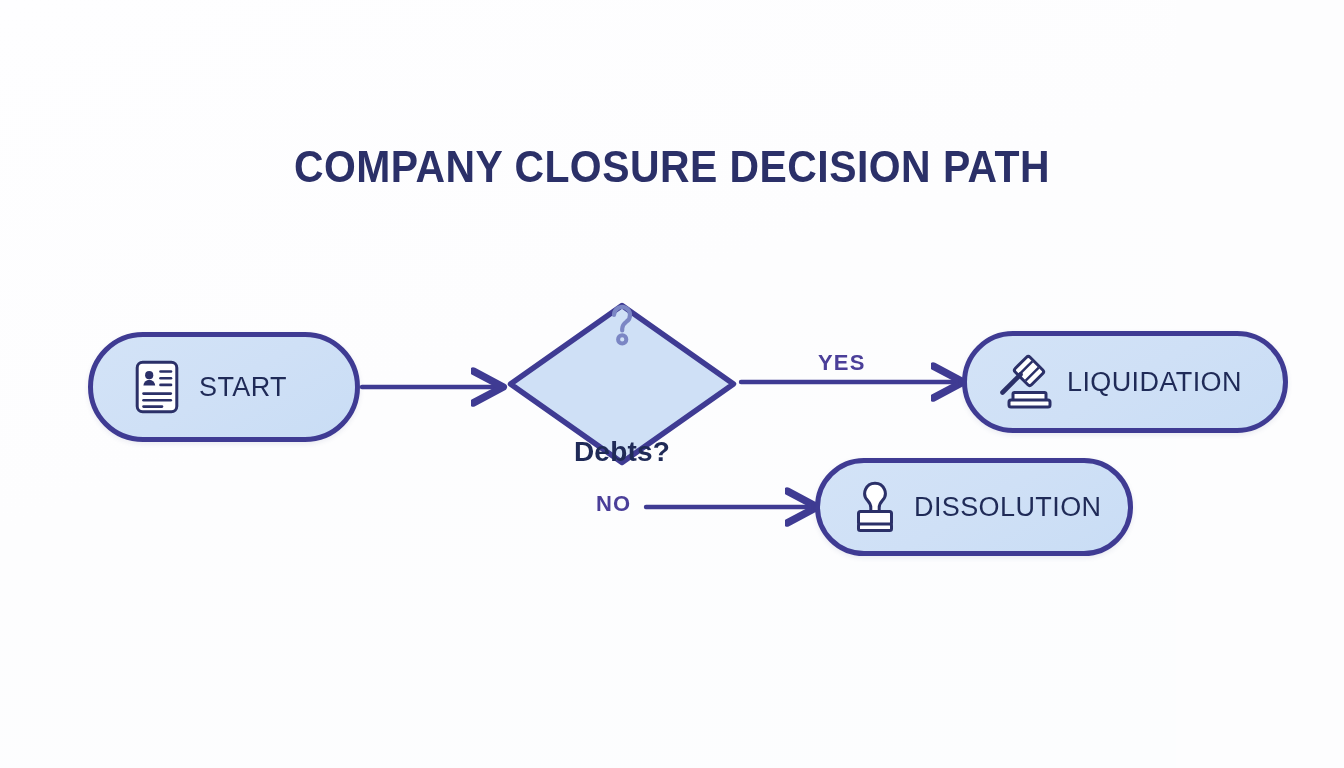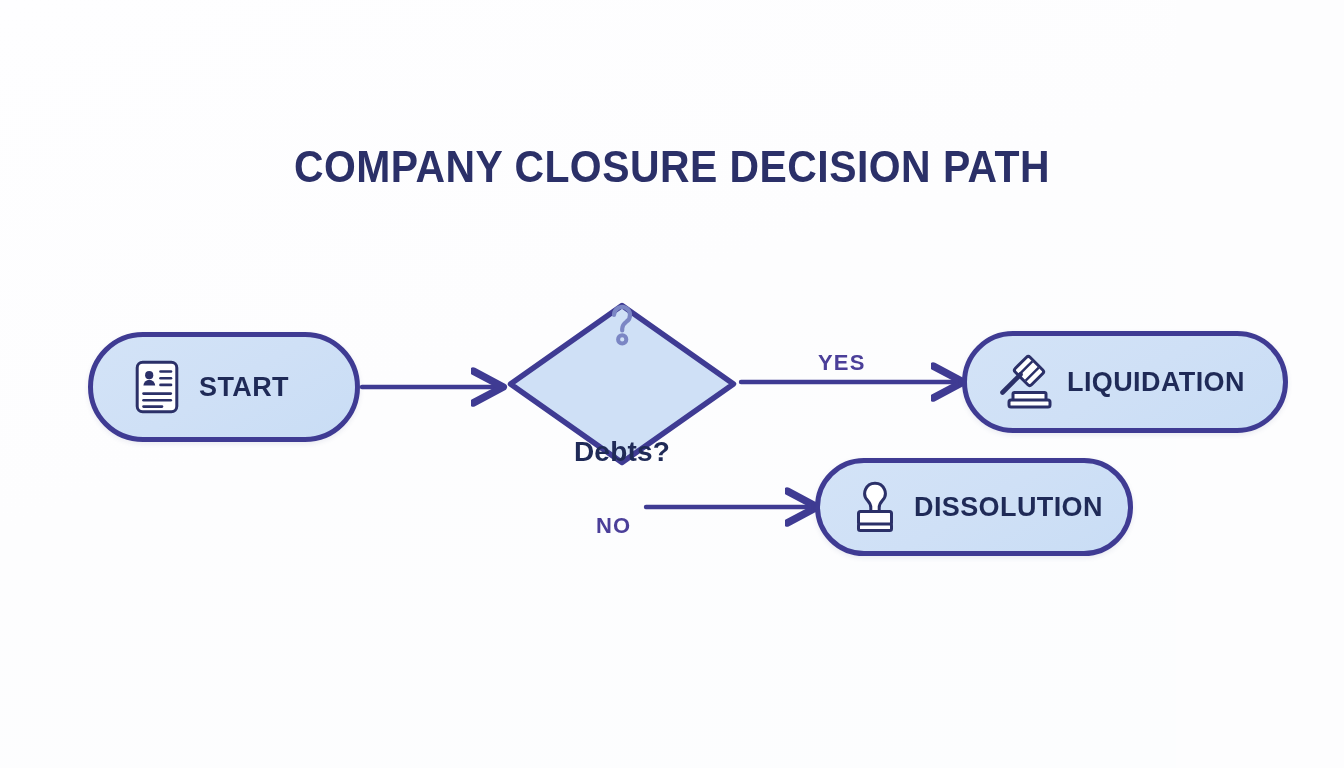--- a/index.html
+++ b/index.html
@@ -43,21 +43,21 @@
     position: absolute;
     box-sizing: border-box;
     display: flex;
     align-items: center;
     border: 5px solid #3f3b93;
     background: linear-gradient(150deg, #d3e3f7 0%, #cfe0f6 50%, #c9ddf5 100%);
     box-shadow: 0 2px 5px rgba(60, 70, 130, 0.10);
   }
   .node .label {
     font-size: 27px;
-    font-weight: 700;
+    font-weight: 400;
     color: #1f2a57;
     letter-spacing: 0.4px;
     white-space: nowrap;
     line-height: 1;
   }
   .node .icon {
     display: flex;
     align-items: center;
     justify-content: center;
     flex: 0 0 auto;
@@ -124,21 +124,21 @@
   .edge-label {
     position: absolute;
     font-size: 22px;
     font-weight: 700;
     color: #4b3f99;
     letter-spacing: 1.2px;
     white-space: nowrap;
     text-align: right;
   }
   #label-yes { left: 818px; top: 350px; }
-  #label-no  { left: 596px; top: 513px; }
+  #label-no  { left: 596px; top: 491px; }
 </style>
 </head>
 <body>
 
 <div id="canvas">
 
   <div class="title">COMPANY CLOSURE DECISION PATH</div>
 
   <svg class="connector" style="left:0; top:0;" width="1344" height="768">
     <defs>

